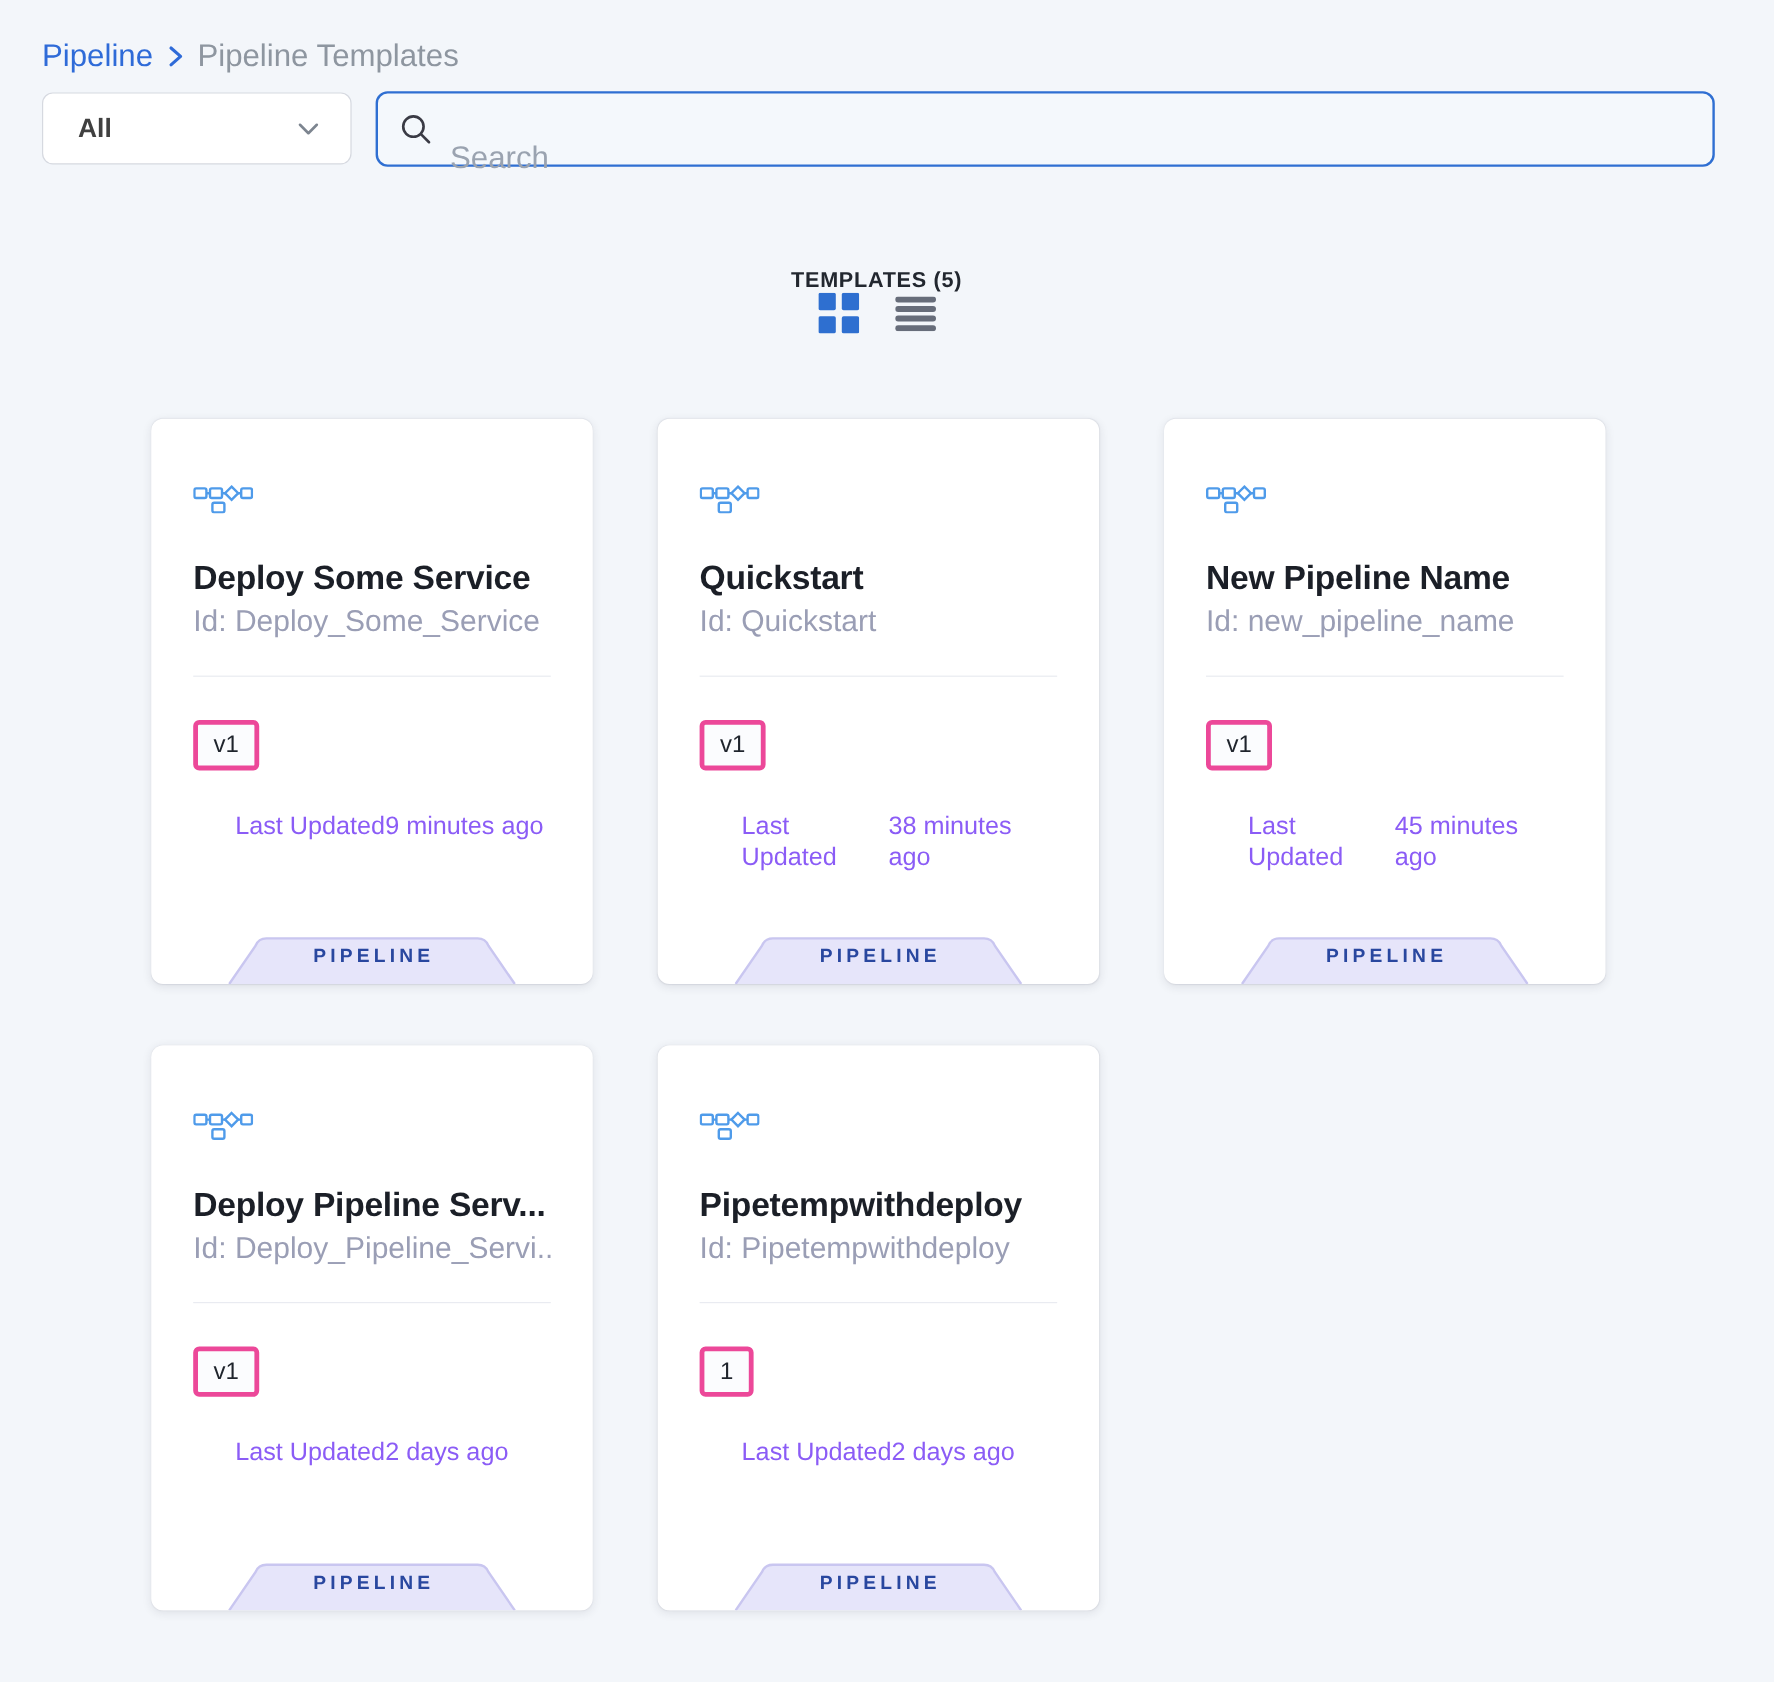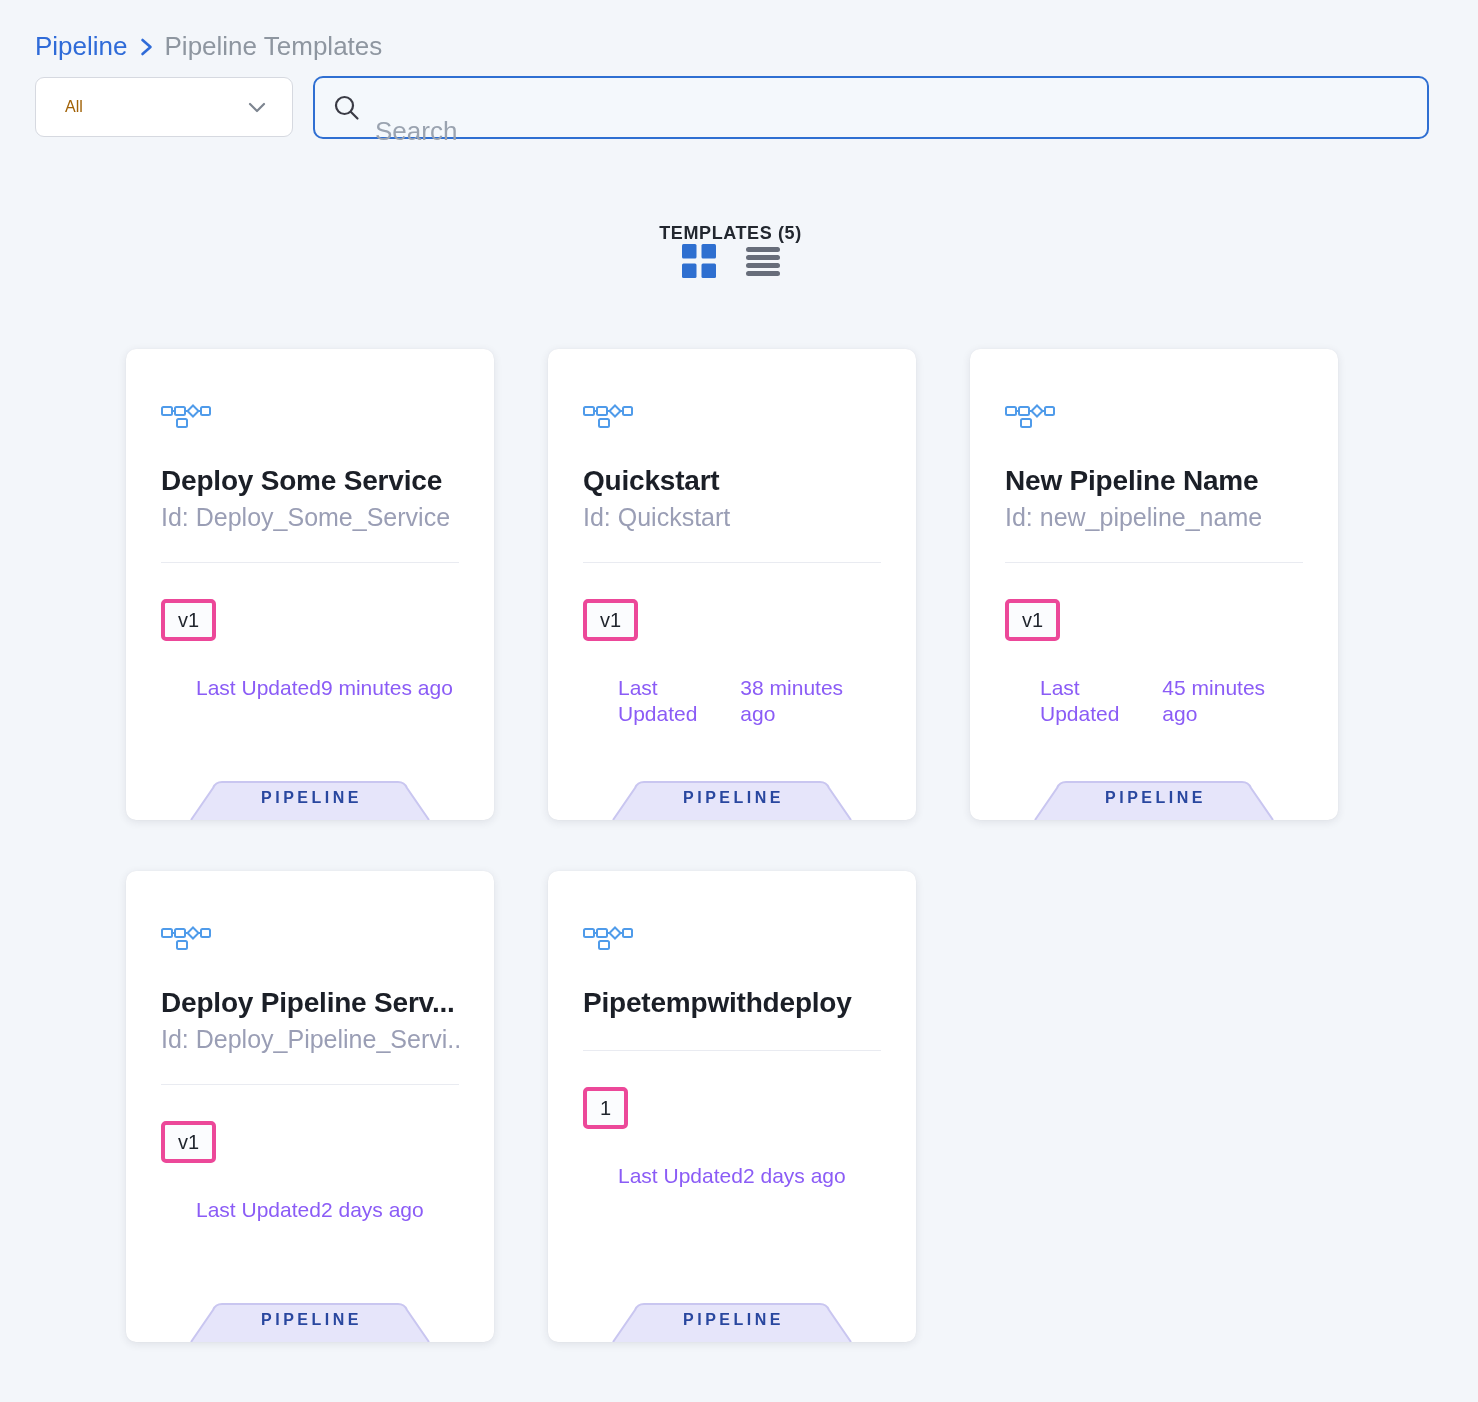--- a/index.html
+++ b/index.html
@@ -22,21 +22,21 @@
   .crumb-sep { display: inline-flex; align-items: center; margin-top: 2px; }
   .crumb-current { color: #8e96a0; }
 
   .controls { display: flex; align-items: flex-start; gap: 20px; }
   .filter-dd {
     width: 258px; height: 60px; background: #ffffff;
     border: 1px solid #d6d9e0; border-radius: 9px;
     display: flex; align-items: center; justify-content: space-between;
     padding: 0 26px 0 29px; cursor: pointer;
   }
-  .filter-dd .dd-value { font-size: 16px; font-weight: 400; color: #a16207; }
+  .filter-dd .dd-value { font-size: 22px; font-weight: 700; color: #404040; }
   .search-box {
     flex: 1; height: 63px; margin-top: -1px;
     background: #f4f8fc;
     border: 2px solid #2f6fd2; border-radius: 10px;
     display: flex; align-items: center; padding: 0 16px 0 18px;
   }
   .search-box input {
     flex: 1; border: none; outline: none; background: transparent;
     font-family: "Liberation Sans", sans-serif;
     font-size: 26px; color: #2a2e36; margin-left: 15px; height: 40px; margin-top: 48px;
@@ -303,20 +303,21 @@
           <line x1="11" y1="9" x2="14" y2="9"></line>
         <rect x="14" y="5" width="10" height="8" rx="1.5"></rect>
           <line x1="24" y1="9" x2="26.5" y2="9"></line>
         <polygon points="32,3.5 37.5,9 32,14.5 26.5,9"></polygon>
           <line x1="37.5" y1="9" x2="40" y2="9"></line>
         <rect x="40" y="5" width="9" height="8" rx="1.5"></rect>
         <rect x="16" y="17" width="10" height="8" rx="1.5"></rect>
       </svg>
     </span>
     <h3 class="card-title">Pipetempwithdeploy</h3>
+    <div class="card-id">Id: Pipetempwithdeploy</div>
     <hr class="divider">
     <div class="badge-row">
       <span class="version-badge">1</span>
     </div>
     <div class="updated-row">
       <span>Last Updated</span>
       <span>2 days ago</span>
     </div>
     <div class="tag">
       <svg width="240" height="40" viewBox="0 0 240 40">

